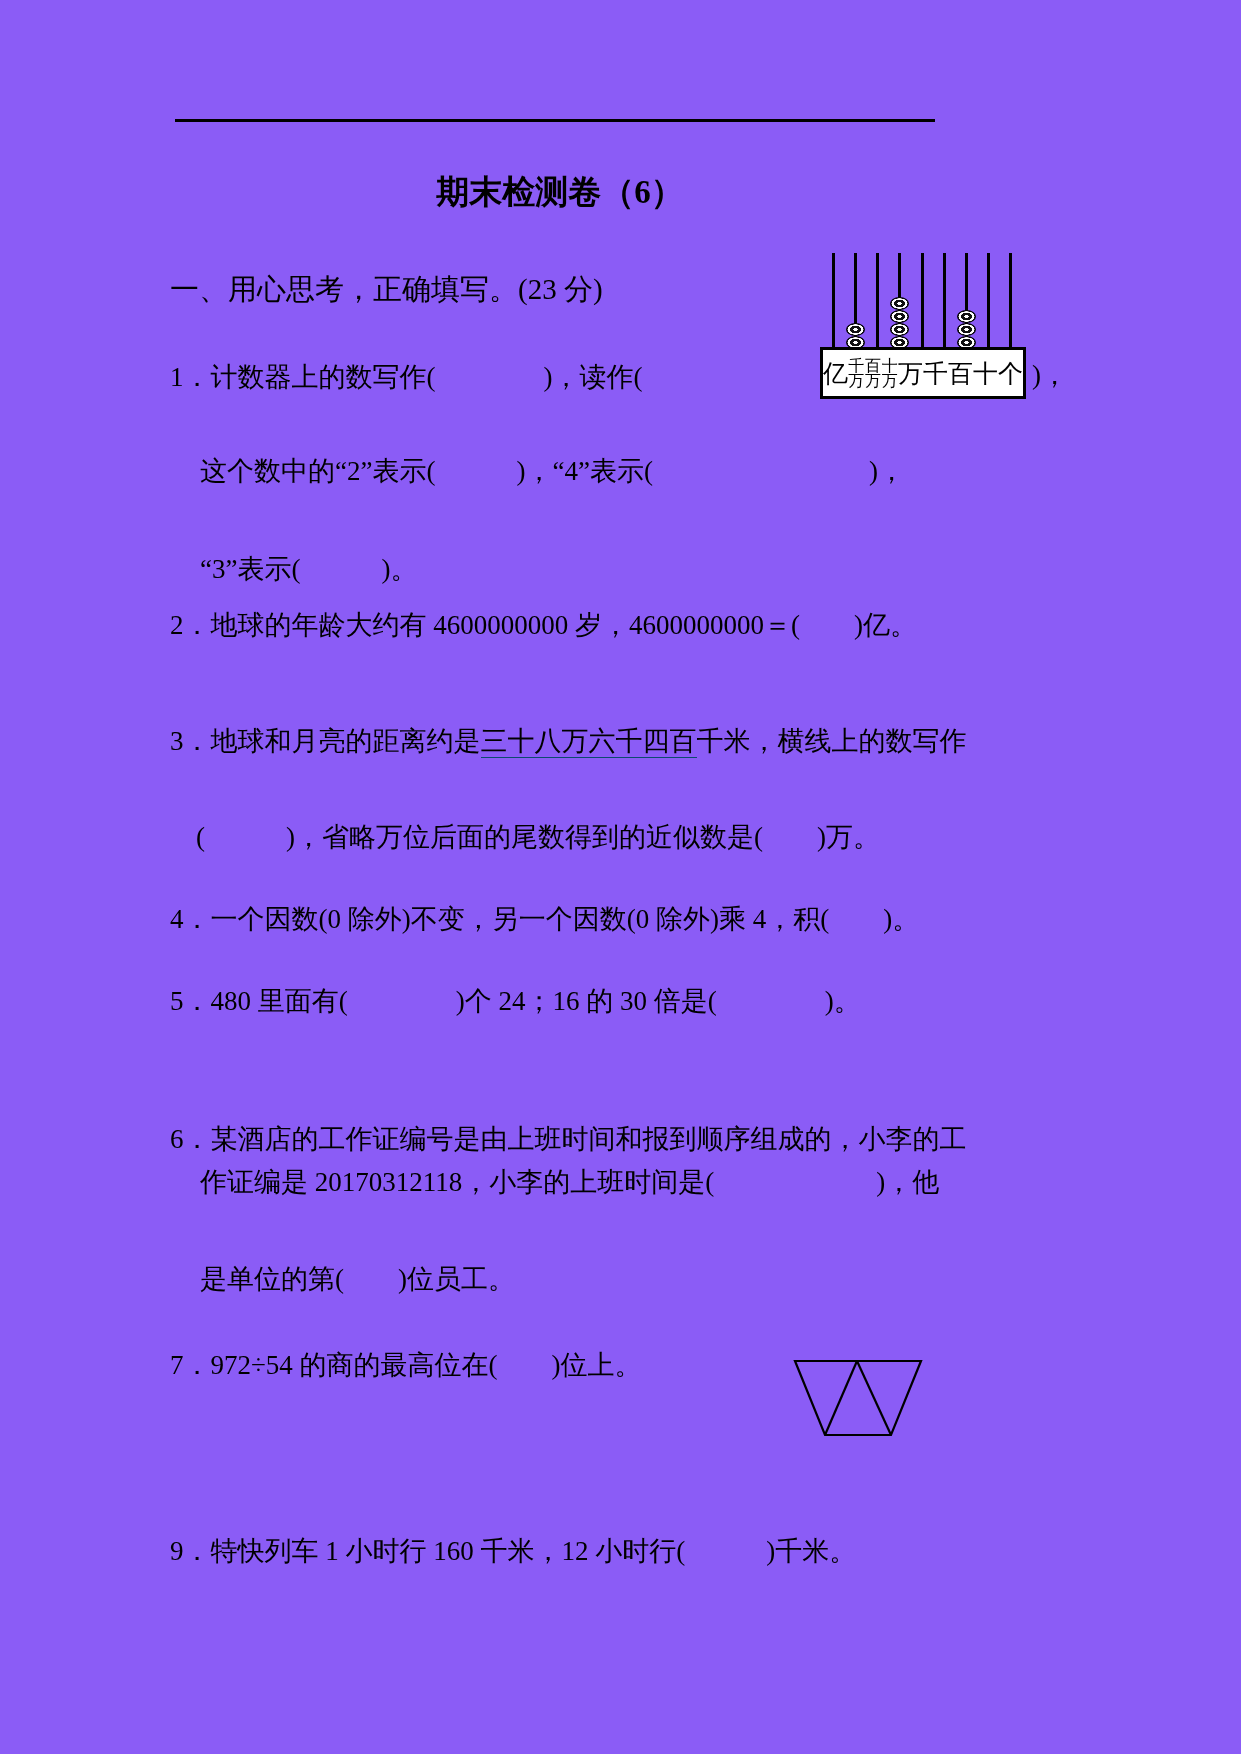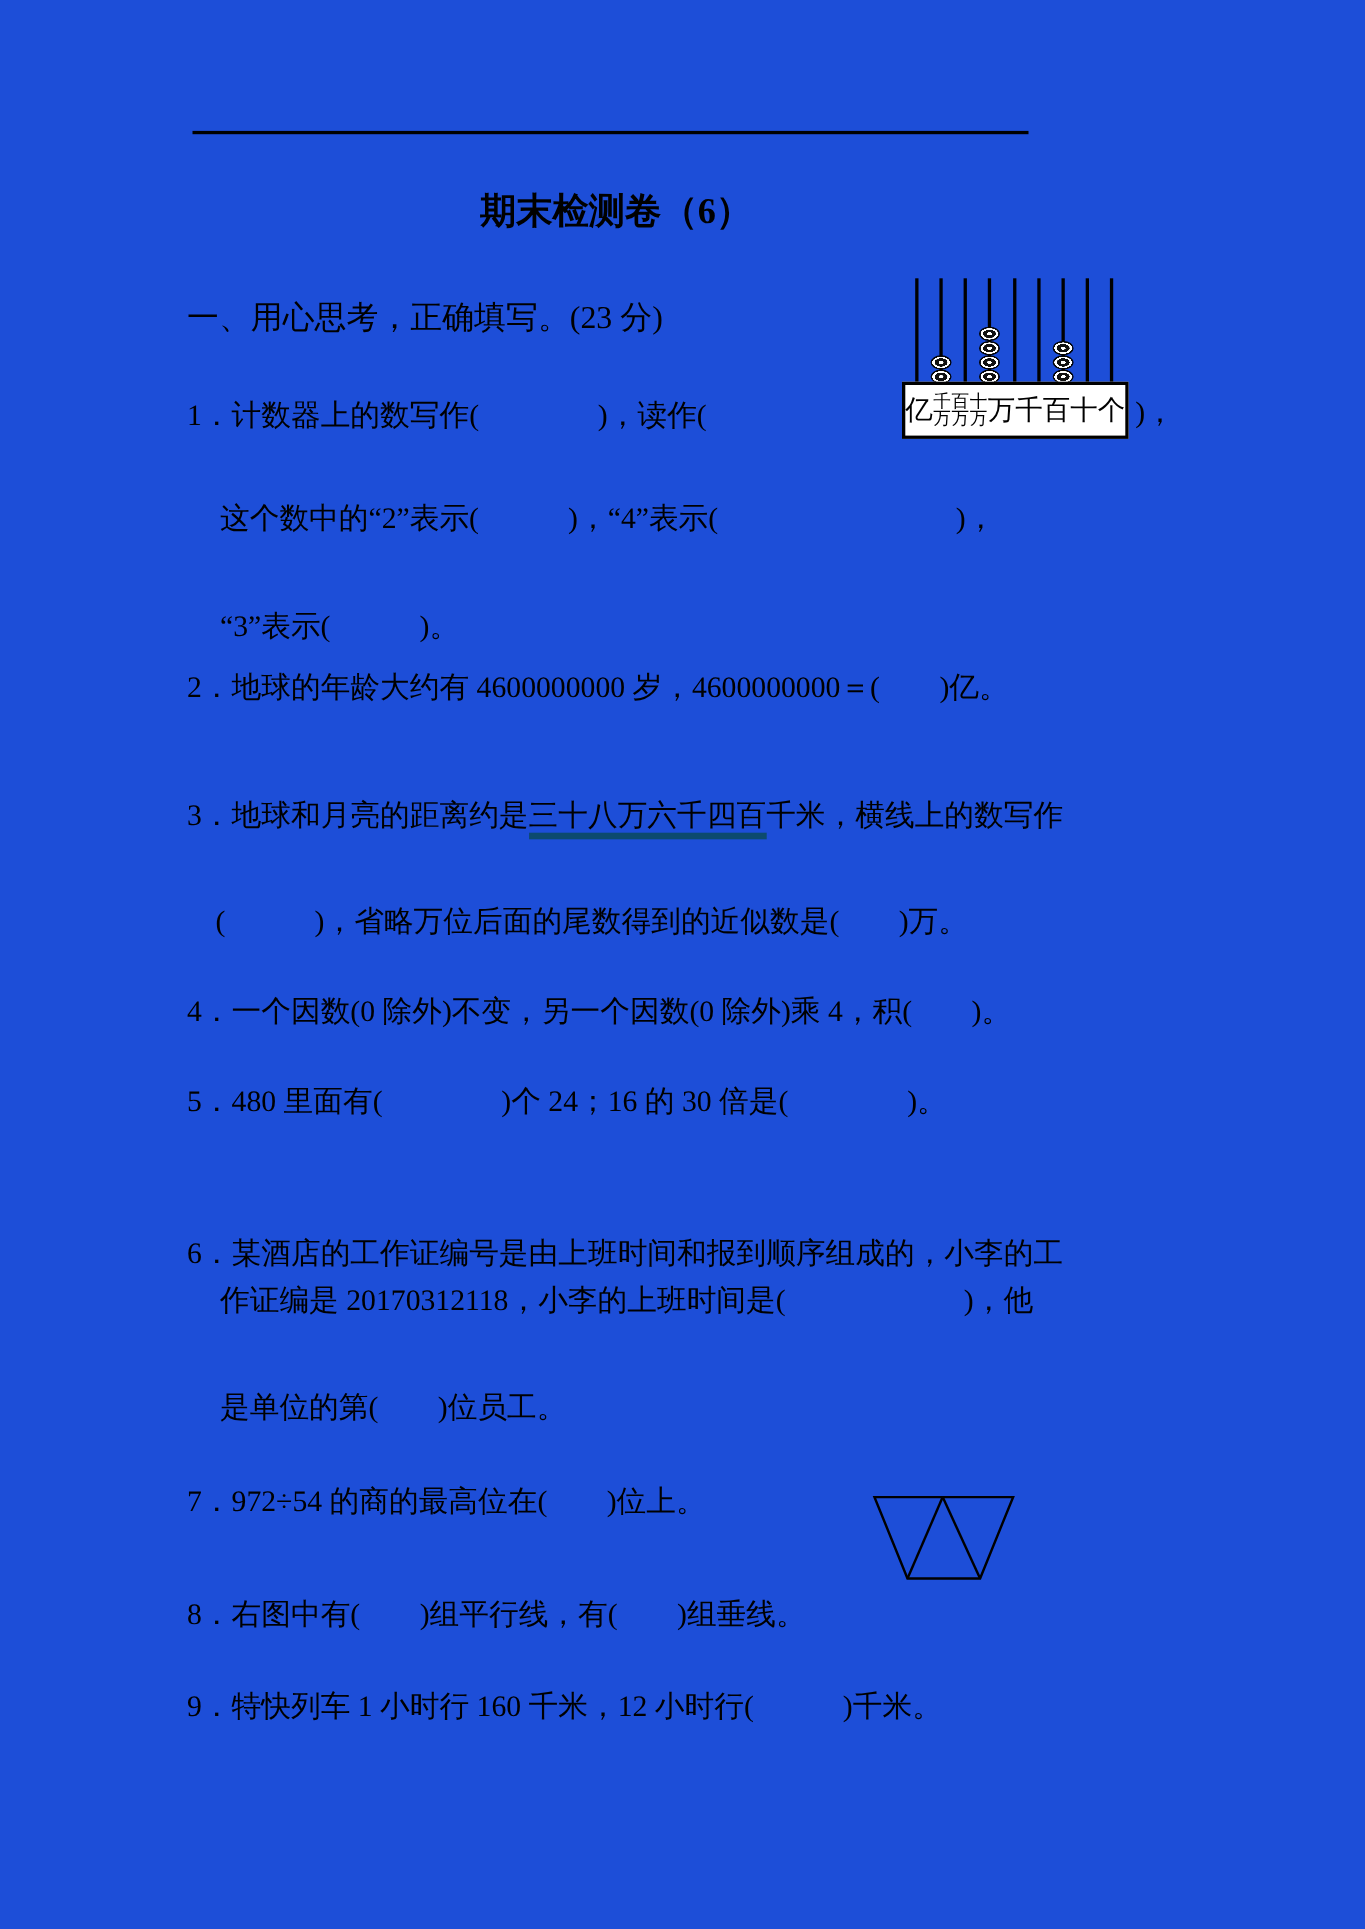--- a/index.html
+++ b/index.html
@@ -1,28 +1,28 @@
 <!DOCTYPE html>
 <html><head>
 <meta charset="utf-8">
 <style>
   html,body { margin:0; padding:0; background:#ffffff; }
   .page {
-    position:relative; width:1241px; height:1754px; background:#1d4ed8;
+    position:relative; width:1241px; height:1754px; background:#8b5cf6;
     font-family:"Liberation Serif","DejaVu Serif",serif; color:#000;
     overflow:hidden;
   }
   .rule { position:absolute; left:175px; top:119px; width:760px; height:3px; background:#000; }
   .title {
     position:absolute; left:170px; top:148px; width:780px; text-align:center;
     font-size:33px; font-weight:bold; white-space:pre;
   }
   .line { position:absolute; font-size:27px; line-height:36px; white-space:pre;margin-top:45px; }
   .header { font-size:29px; }
-  .uline { border-bottom:6px solid #0c4a6e; padding-bottom:1px; }
+  .uline { border-bottom:1px solid #0c4a6e; padding-bottom:1px; }
   
   .abacus { position:absolute; left:820px; top:253px; width:204px; height:141px; }
   .rod { position:absolute; width:3px; background:#000; top:0; height:96px; }
   .bead {
     position:absolute; width:19px; height:13px; border-radius:50%;
     border:1.5px solid #000; box-sizing:border-box;
     background:radial-gradient(ellipse at 50% 50%, #fff 0 18%, #111 19% 48%, #fff 49% 66%, #111 67% 100%);
   }
   .abacus-box {
     position:absolute; left:0; top:94px; width:200px; height:46px;
@@ -118,21 +118,20 @@
   <div class="line" style="left:170px; top:856px;">4．一个因数(0 除外)不变，另一个因数(0 除外)乘 4，积(　　)。</div>
 
   <div class="line" style="left:170px; top:938px;">5．480 里面有(　　　　)个 24；16 的 30 倍是(　　　　)。</div>
 
   <div class="line" style="left:170px; top:1076px;">6．某酒店的工作证编号是由上班时间和报到顺序组成的，小李的工</div>
   <div class="line" style="left:200px; top:1119px;text-align:center;">作证编是 20170312118，小李的上班时间是(　　　　　　)，他</div>
   <div class="line" style="left:200px; top:1216px;">是单位的第(　　)位员工。</div>
 
   <div class="line" style="left:170px; top:1302px;">7．972÷54 的商的最高位在(　　)位上。</div>
 
-  <div class="line" style="left:170px; top:1404px;">8．右图中有(　　)组平行线，有(　　)组垂线。</div>
 
   <svg class="figure-svg" width="134" height="82" viewBox="0 0 134 82">
     <polygon points="4,3 130,3 100,77 34,77" fill="none" stroke="#000" stroke-width="2.2"></polygon>
     <line x1="66" y1="3" x2="34" y2="77" stroke="#000" stroke-width="2.2"></line>
     <line x1="66" y1="3" x2="100" y2="77" stroke="#000" stroke-width="2.2"></line>
   </svg>
 
   <div class="line" style="left:170px; top:1488px;">9．特快列车 1 小时行 160 千米，12 小时行(　　　)千米。</div>
 
 </div>

